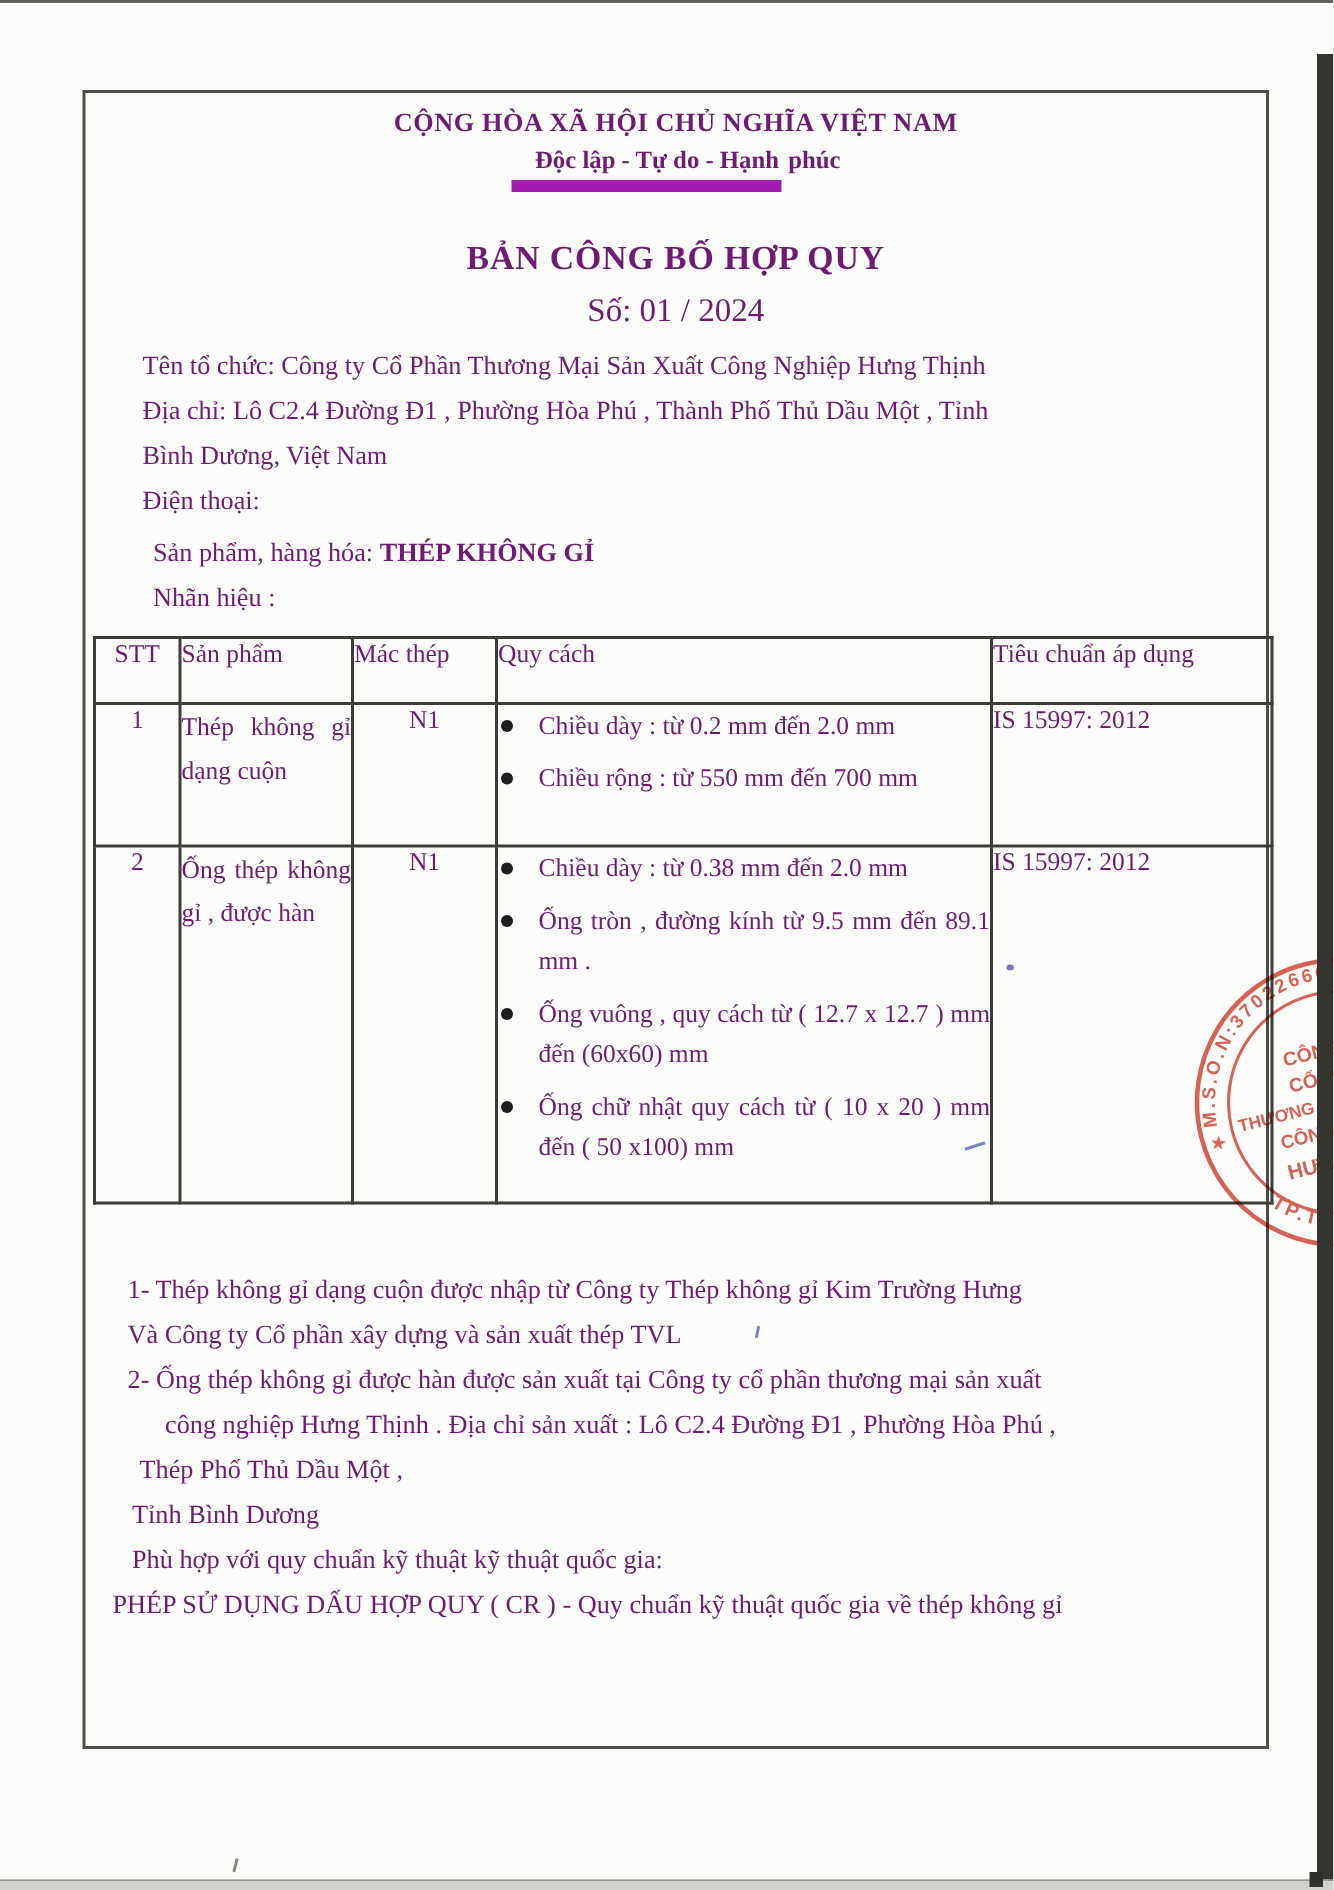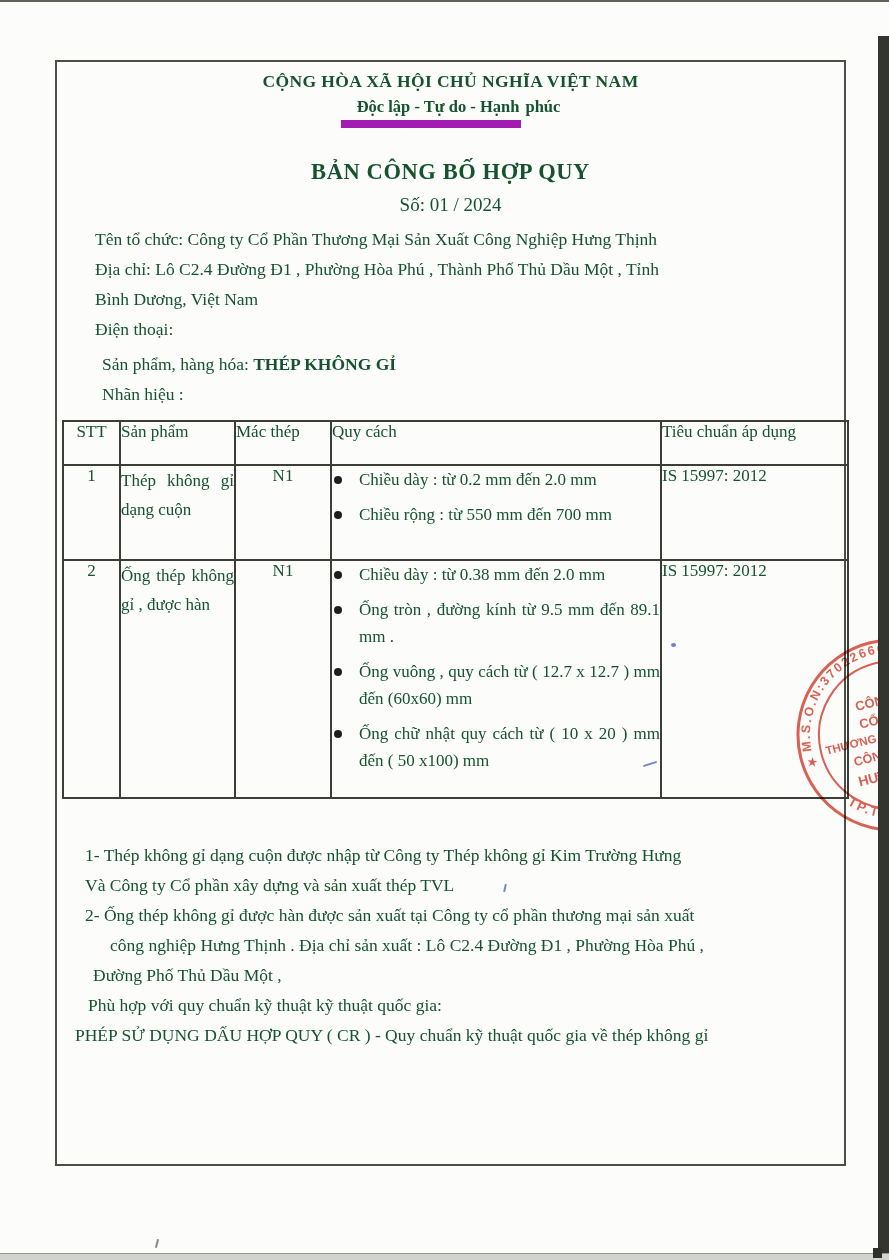--- a/index.html
+++ b/index.html
@@ -1,36 +1,36 @@
 <!DOCTYPE html>
 <html><head>
 <meta charset="utf-8">
 <style>
   html,body{margin:0;padding:0;background:#e9e9e6;}
   .page{
     position:relative;width:889px;height:1260px;margin:0 auto;
     background:#fcfcfa;overflow:hidden;
-    font-family:"Liberation Serif","DejaVu Serif",serif;color:#14532d;
+    font-family:"Liberation Serif","DejaVu Serif",serif;color:#701a75;
   }
   
   .edge-top{position:absolute;top:0;left:0;width:100%;height:2px;background:#44443e;opacity:.85;z-index:12;}
   .edge-right{position:absolute;top:36px;right:0;width:11px;height:1218px;background:#35352f;z-index:10;}
   .edge-bottom{position:absolute;bottom:0;left:0;width:100%;height:6px;background:#d2d2cf;border-top:1px solid #96968f;z-index:11;}
   .edge-corner{position:absolute;right:7px;bottom:2px;width:9px;height:10px;background:#2f2f2b;z-index:12;}
 
   .frame{
     position:absolute;left:55px;top:60px;width:791px;height:1106px;
     border:2px solid #4e4e48;box-sizing:border-box;padding:0 18px;z-index:2;
   }
 
   .nat-title{text-align:center;margin:9px 0 0;font-weight:bold;font-size:17.5px;letter-spacing:.4px;}
   .motto{text-align:center;margin:5px 0 0;font-weight:bold;font-size:16.5px;}
   .motto-underline{display:inline-block;border-bottom:8px solid #a21caf;padding:0 2px 3px 16px;}
   .doc-title{text-align:center;margin:31px 0 0;font-weight:bold;font-size:22.5px;letter-spacing:.6px;}
-  .doc-number{text-align:center;margin:9px 0 0;font-size:19px;}
+  .doc-number{text-align:center;margin:9px 0 0;font-size:22px;}
 
   .info{font-size:17.5px;line-height:30px;margin-top:8px;padding-left:20px;}
   .info p{margin:0;}
   .info .indented{padding-left:7px;}
   .info .gap-top{margin-top:5px;}
   .bold{font-weight:bold;}
 
   table.products{
     border-collapse:collapse;margin-top:11px;margin-left:-13px;
     font-size:17px;width:785px;table-layout:fixed;padding-left:48px;
@@ -140,21 +140,22 @@
         <td class="c-std">IS 15997: 2012</td>
       </tr>
     </tbody>
       </table>
 
     <div class="notes">
       <p class="n-a">1- Thép không gỉ dạng cuộn được nhập từ Công ty Thép không gỉ Kim Trường Hưng</p>
       <p class="n-a">Và Công ty Cổ phần xây dựng và sản xuất thép TVL</p>
       <p class="n-a">2- Ống thép không gỉ được hàn được sản xuất tại Công ty cổ phần thương mại sản xuất</p>
       <p class="n-b">công nghiệp Hưng Thịnh . Địa chỉ sản xuất : Lô C2.4 Đường Đ1 , Phường Hòa Phú ,</p>
-      <p class="n-b2">Đường Phố Thủ Dầu Một ,</p>
+      <p class="n-b2">Thép Phố Thủ Dầu Một ,</p>
+      <p class="n-c">Tỉnh Bình Dương</p>
       <p class="n-c">Phù hợp với quy chuẩn kỹ thuật kỹ thuật quốc gia:</p>
       <p class="n-flush">PHÉP SỬ DỤNG DẤU HỢP QUY ( CR ) -  Quy chuẩn kỹ thuật quốc gia về thép không gỉ</p>
     </div>
 
   </div>
 
   <svg class="seal" width="290" height="290" viewBox="-145 -145 290 290">
     <g transform="rotate(-14)" fill="#d85748">
       <circle r="95" fill="none" stroke="#d85748" stroke-width="3"></circle>
       <circle r="74" fill="none" stroke="#d85748" stroke-width="2"></circle>

